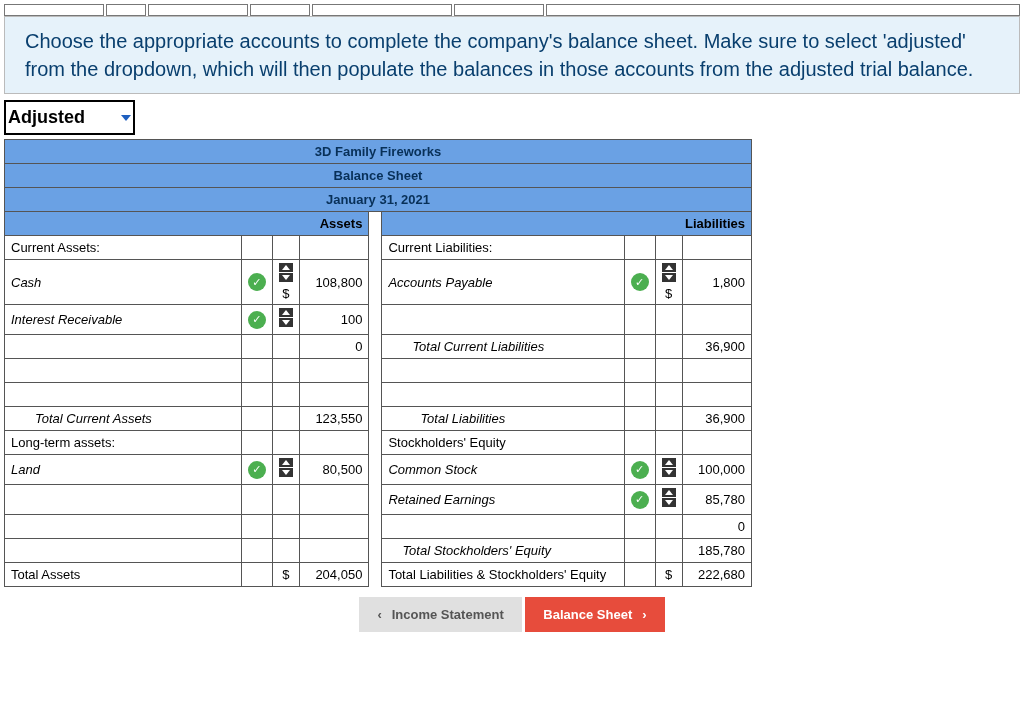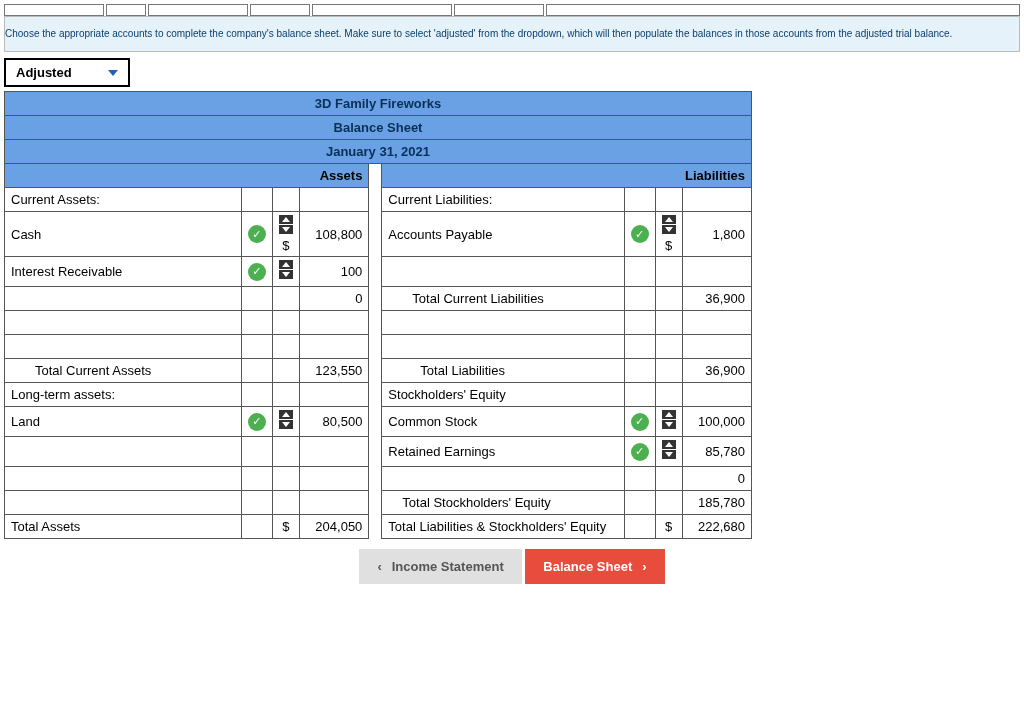--- a/index.html
+++ b/index.html
@@ -14,40 +14,40 @@
   .top-filler {
     display: flex;
     gap: 2px;
   }
   .top-filler div {
     border: 1px solid #777;
     height: 12px;
   }
   .instructions {
     background: #e6f2fa;
-    padding: 10px 0;
+    padding: 10px 20px;
     border: 1px solid #bbb;
     color: #093f6e;
-    font-size: 10px;
+    font-size: 20px;
     line-height: 1.4;
   }
   .adjusted-bar {
     margin-top: 6px;
     display: inline-block;
   }
   .adjusted-btn {
     border: 2px solid #000;
     background: #fff;
-    padding: 5px 10px;
+    padding: 5px 2px;
     font-weight: bold;
     display:flex;
     align-items:center;
     gap:36px;
     cursor:pointer;
-    font-size:13px;
+    font-size:18px;
   }
   .caret-down {
     width: 0; height: 0;
     border-left: 5px solid transparent;
     border-right: 5px solid transparent;
     border-top: 6px solid #1e5fbf;
   }
   .sheet {
     margin-top: 4px;
     border-collapse: collapse;
@@ -95,21 +95,21 @@
     border-left:4px solid transparent;border-right:4px solid transparent;
     border-bottom:5px solid #fff;
   }
   .spinner .dn::after {
     content:"";position:absolute;left:3px;top:2px;
     border-left:4px solid transparent;border-right:4px solid transparent;
     border-top:5px solid #fff;
   }
   .dollar { position:relative; }
   .dollar-sym { position:absolute; left:2px; }
-  .indent { padding-left:18px; }
+  .indent { padding-left:18px;font-style:italic; }
   .bottom-nav {
     margin-top:10px;
     text-align:center;
   }
   .nav-btn {
     display:inline-flex;align-items:center;gap:10px;
     background:#e0e0e0;color:#555;font-weight:bold;
     padding:10px 18px;border:none;font-size:13px;cursor:pointer;
   }
   .nav-btn.active { background:#e74c3c;color:#fff;}

